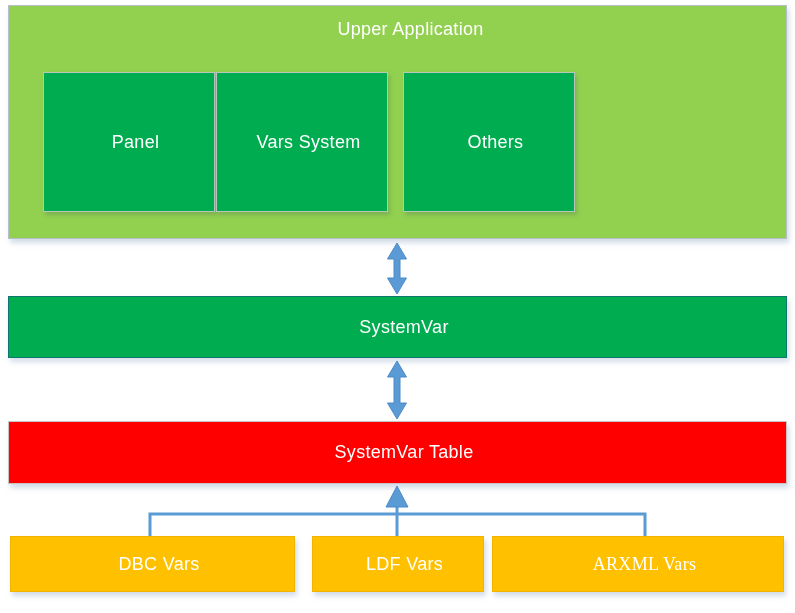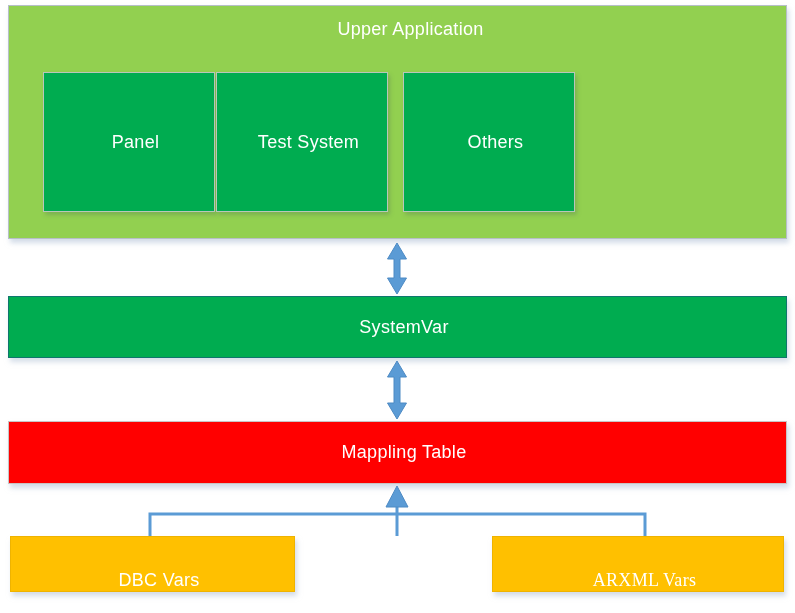--- a/index.html
+++ b/index.html
@@ -81,21 +81,21 @@
   }
   
   .source-box {
     position: absolute;
     top: 536px;
     height: 54px;
     background: #FFC000;
     border: 1px solid #efb300;
     box-shadow: 2px 4px 5px rgba(174, 192, 214, 0.55);
     display: flex;
-    align-items: flex-end;
+    align-items: center;
     justify-content: center;
   }
   .source-dbc   { left: 10px;  width: 283px; }
   .source-ldf   { left: 312px; width: 170px; }
   .source-arxml { left: 492px; width: 290px; font-family: Liberation Serif, serif; }
   
   .connector-svg {
     position: absolute;
     left: 0;
     top: 0;
@@ -109,37 +109,40 @@
 
 <div id="canvas">
 
   <div class="upper-container">
     <div class="upper-title block-label">Upper Application</div>
 
     <div class="module-box module-panel">
       <span class="block-label">Panel</span>
     </div>
     <div class="module-box module-test">
-      <span class="block-label">Test System</span>
+      <span class="block-label">Vars System</span>
     </div>
     <div class="module-box module-graphic">
       <span class="block-label">Others</span>
     </div>
   </div>
 
   <div class="bar systemvar-bar">
     <span class="block-label">SystemVar</span>
   </div>
 
   <div class="bar mapping-bar">
-    <span class="block-label">Mappling Table</span>
+    <span class="block-label">SystemVar Table</span>
   </div>
 
   <div class="source-box source-dbc">
     <span class="block-label">DBC Vars</span>
+  </div>
+  <div class="source-box source-ldf">
+    <span class="block-label">LDF Vars</span>
   </div>
   <div class="source-box source-arxml">
     <span class="block-label">ARXML Vars</span>
   </div>
 
   <svg class="connector-svg" viewBox="0 0 795 613" xmlns="http://www.w3.org/2000/svg">
 
     <path d="M397,243 L387.5,259 L394,259 L394,278 L387.5,278 L397,294 L406.5,278 L400,278 L400,259 L406.5,259 Z" fill="#5B9BD5" stroke="#4d8ac4" stroke-width="1"></path>
 
     <path d="M397,361 L387.5,377 L394,377 L394,403 L387.5,403 L397,419 L406.5,403 L400,403 L400,377 L406.5,377 Z" fill="#5B9BD5" stroke="#4d8ac4" stroke-width="1"></path>

